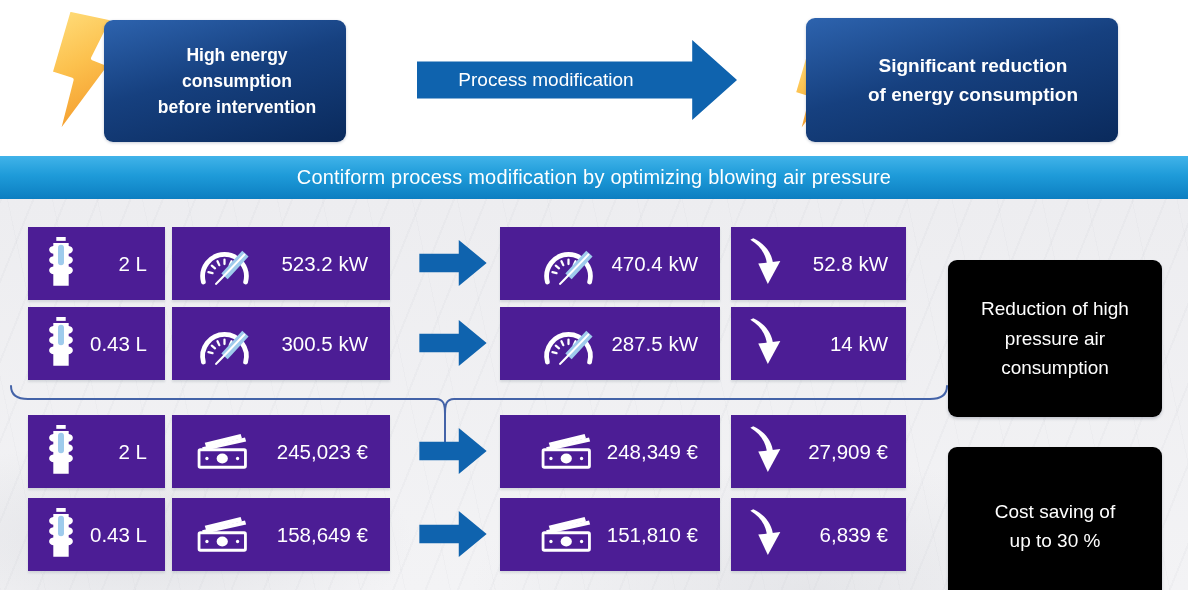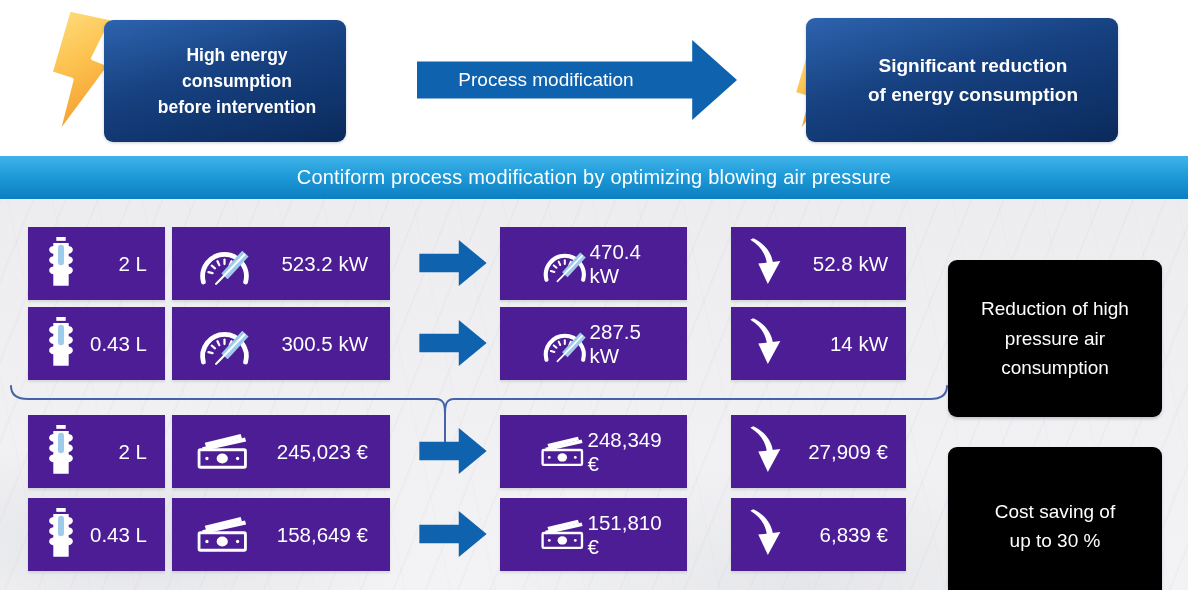--- a/index.html
+++ b/index.html
@@ -46,21 +46,21 @@
   
   .tile{
     background:#4c1d95;color:#fff;
     display:flex;align-items:center;justify-content:space-between;
     box-sizing:border-box;height:73px;
     box-shadow:0 2px 2px rgba(120,130,145,.22);
   }
   .tile .val{font-size:20.5px;}
   .c-icon{left:28px;width:137px;padding:0 18px 0 14px;}
   .c-before{left:172px;width:218px;padding:0 22px 0 24px;}
-  .c-after{left:500px;width:187px;padding:0 22px 0 40px;}
+  .c-after{left:500px;width:220px;padding:0 22px 0 40px;}
   .c-delta{left:731px;width:175px;padding:0 18px 0 16px;}
   .row-arrow{left:419px;width:68px;height:50px;}
 
   
   .summary{
     background:#000000;color:#fff;text-align:center;
     display:flex;align-items:center;justify-content:center;
     font-size:19px;line-height:1.55;
     box-shadow:0 2px 3px rgba(90,100,120,.3);
     margin-top:36px;

